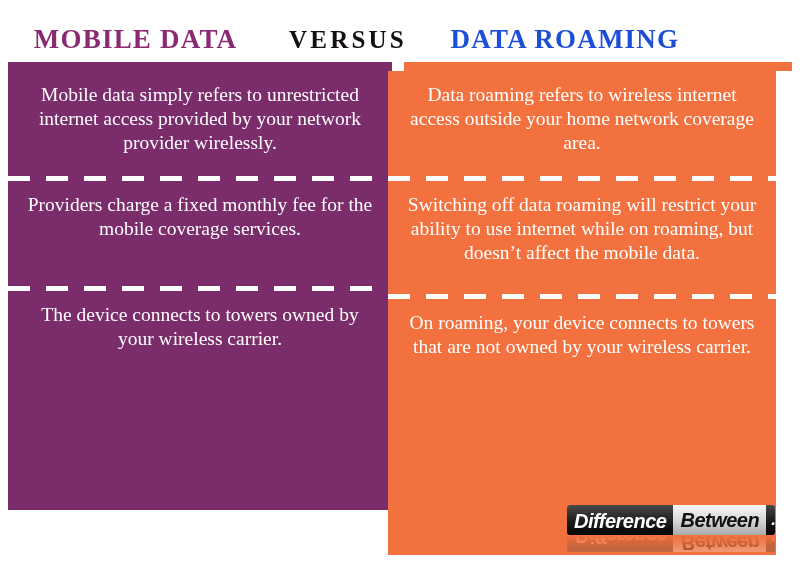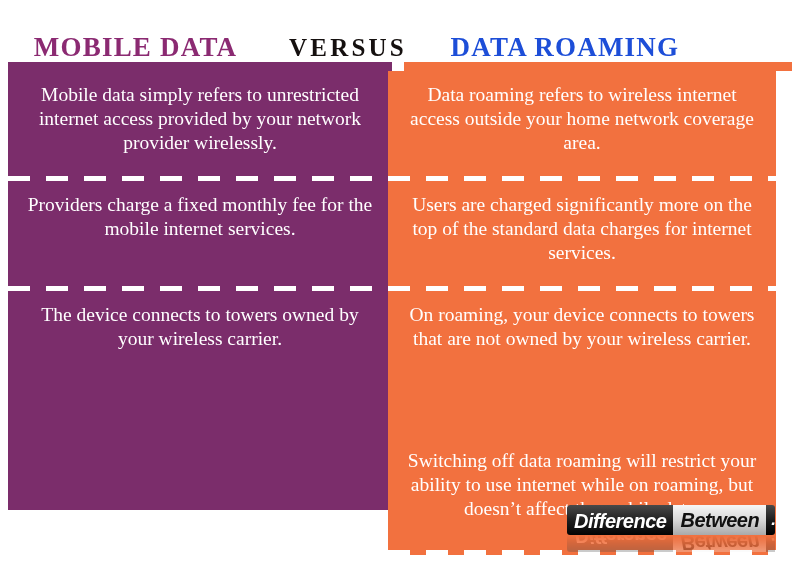--- a/index.html
+++ b/index.html
@@ -15,21 +15,21 @@
   .infographic {
     position: relative;
     width: 800px;
     height: 565px;
     background: #ffffff;
   }
 
   
   .header {
     position: absolute;
-    top: 16px;
+    top: 8px;
     left: 0;
     width: 705px;
     height: 62px;
     display: flex;
     align-items: center;
     justify-content: center;
   }
 
   .title {
     font-family: "Liberation Serif", "DejaVu Serif", serif;
@@ -198,43 +198,39 @@
 
   <div class="rule rule-left"></div>
   <div class="rule rule-right"></div>
 
   <div class="col col-left">
     <div class="cell r1">
       <p>Mobile data simply refers to unrestricted internet access provided by your network provider wirelessly.</p>
       <div class="dash-sep"></div>
     </div>
     <div class="cell r2">
-      <p>Providers charge a fixed monthly fee for the mobile internet services.</p>
+      <p>Providers charge a fixed monthly fee for the mobile coverage services.</p>
       <div class="dash-sep"></div>
     </div>
     <div class="cell r4">
       <p>The device connects to towers owned by your wireless carrier.</p>
     </div>
   </div>
 
   <div class="col col-right">
     <div class="cell r1">
       <p>Data roaming refers to wireless internet access outside your home network coverage area.</p>
       <div class="dash-sep"></div>
     </div>
-    <div class="cell r2">
-      <p>Users are charged significantly more on the top of the standard data charges for internet services.</p>
+    <div class="cell r3">
+      <p>Switching off data roaming will restrict your ability to use internet while on roaming, but doesn’t affect the mobile data.</p>
       <div class="dash-sep"></div>
     </div>
     <div class="cell r4">
       <p>On roaming, your device connects to towers that are not owned by your wireless carrier.</p>
-    </div>
-    <div class="cell r3">
-      <p>Switching off data roaming will restrict your ability to use internet while on roaming, but doesn’t affect the mobile data.</p>
-      <div class="dash-sep"></div>
     </div>
   </div>
 
   <div class="logo-reflection">
     <div class="logo-seg logo-a">Difference</div>
     <div class="logo-seg logo-b">Between</div>
     <div class="logo-seg logo-c">.net</div>
   </div>
 
   <div class="logo">

